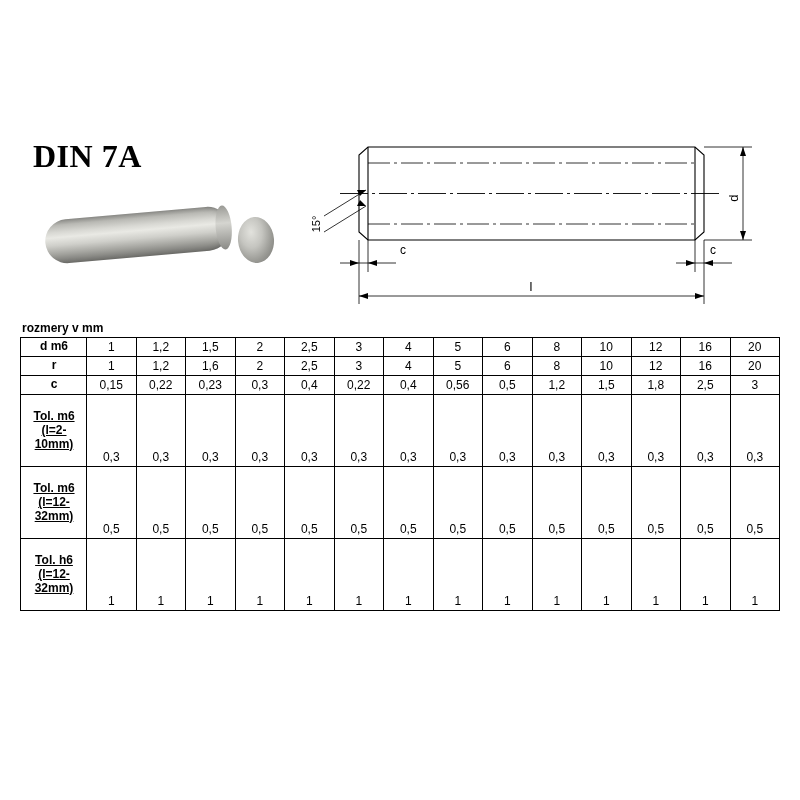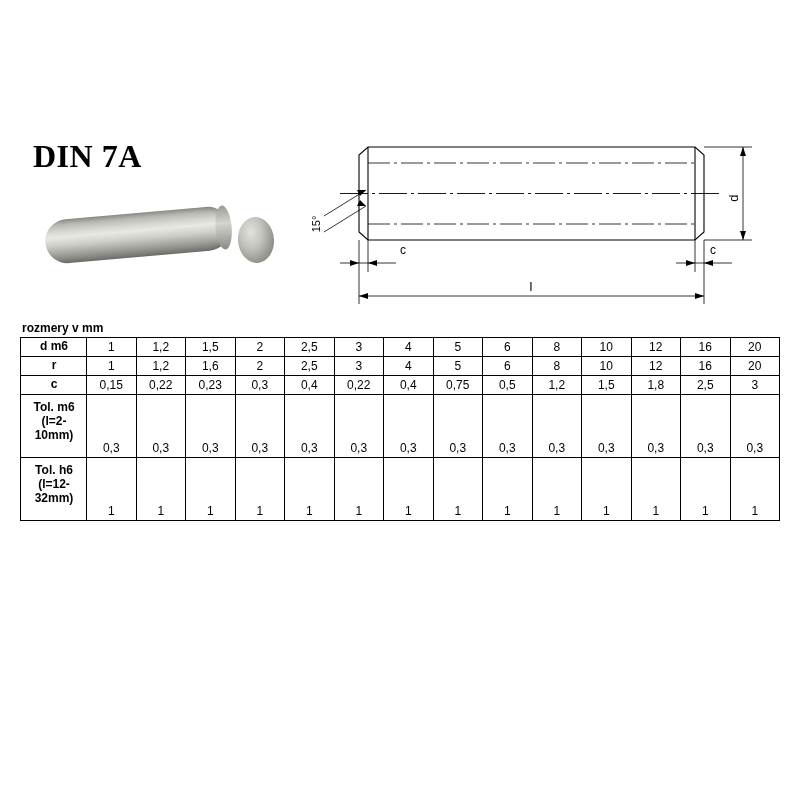--- a/index.html
+++ b/index.html
@@ -116,21 +116,22 @@
     padding-left: 3px;
     width: 60px;
     white-space: normal;
     line-height: 1.15;
   }
   #spec-table tr.tall td {
     height: 56px;
   }
   #spec-table tr.tall td.rowhead {
     vertical-align: top;
-    padding-top: 6px;
+    padding-top: 15px;
+    text-decoration: underline;
   }
   #spec-table tr.tall td:not(.rowhead) {
     vertical-align: bottom;
     padding-bottom: 2px;
   }
 </style>
 </head>
 <body>
 
 <div id="title">DIN 7A</div>
@@ -241,21 +242,21 @@
       </tr>
       <tr>
         <td class="rowhead">c</td>
         <td>0,15</td>
         <td>0,22</td>
         <td>0,23</td>
         <td>0,3</td>
         <td>0,4</td>
         <td>0,22</td>
         <td>0,4</td>
-        <td>0,75</td>
+        <td>0,56</td>
         <td>0,5</td>
         <td>1,2</td>
         <td>1,5</td>
         <td>1,8</td>
         <td>2,5</td>
         <td>3</td>
       </tr>
       <tr class="tall">
         <td class="rowhead">Tol. m6 (l=2-10mm)</td>
         <td>0,3</td>
@@ -267,20 +268,37 @@
         <td>0,3</td>
         <td>0,3</td>
         <td>0,3</td>
         <td>0,3</td>
         <td>0,3</td>
         <td>0,3</td>
         <td>0,3</td>
         <td>0,3</td>
       </tr>
       <tr class="tall">
+        <td class="rowhead">Tol. m6 (l=12-32mm)</td>
+        <td>0,5</td>
+        <td>0,5</td>
+        <td>0,5</td>
+        <td>0,5</td>
+        <td>0,5</td>
+        <td>0,5</td>
+        <td>0,5</td>
+        <td>0,5</td>
+        <td>0,5</td>
+        <td>0,5</td>
+        <td>0,5</td>
+        <td>0,5</td>
+        <td>0,5</td>
+        <td>0,5</td>
+      </tr>
+      <tr class="tall">
         <td class="rowhead">Tol. h6 (l=12-32mm)</td>
         <td>1</td>
         <td>1</td>
         <td>1</td>
         <td>1</td>
         <td>1</td>
         <td>1</td>
         <td>1</td>
         <td>1</td>
         <td>1</td>

